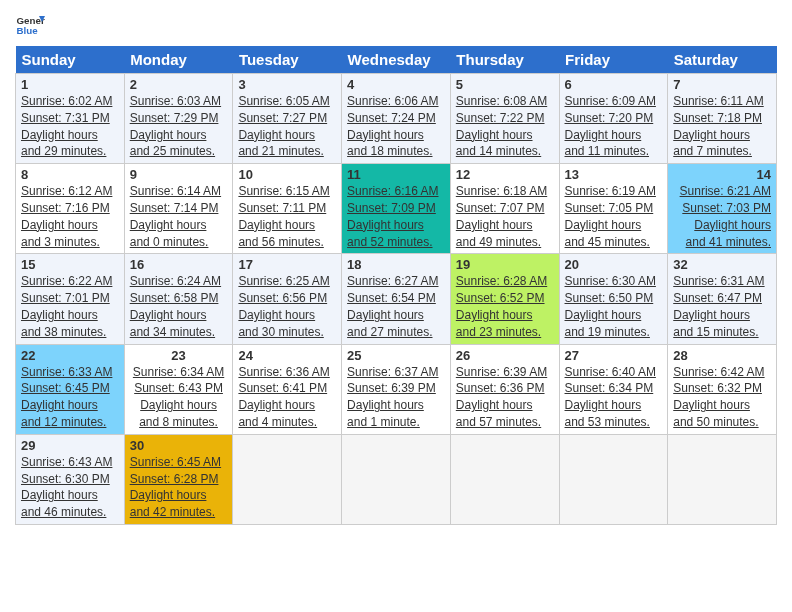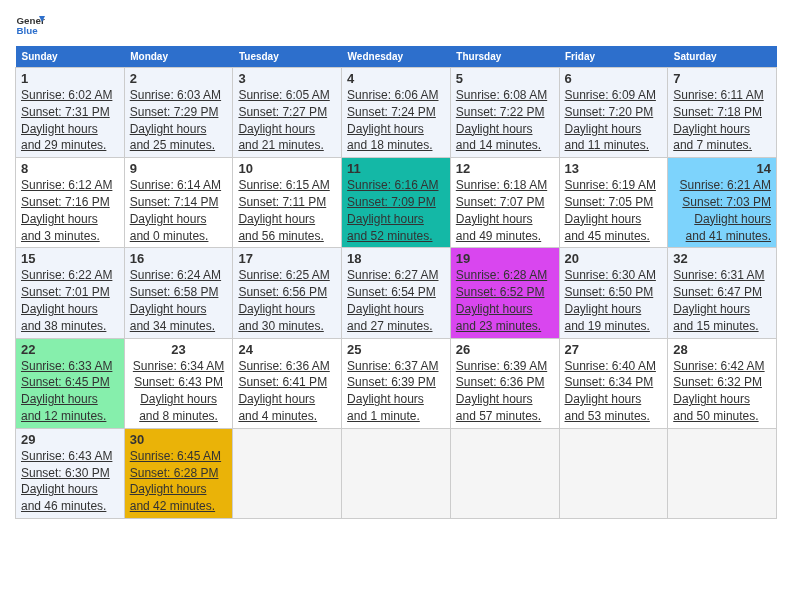--- a/index.html
+++ b/index.html
@@ -44,21 +44,21 @@
     table {
       width: 100%;
       border-collapse: collapse;
       table-layout: fixed;
     }
     th {
       background-color: #2d6fcc;
       color: white;
       text-align: left;
       padding: 5px 6px;
-      font-size: 10px;
+      font-size: 15px;
       font-weight: bold;
     }
     td {
       border: 1px solid #ccc;
       vertical-align: top;
       padding: 3px 5px;
       font-size: 10px;
       color: #333;
       height: 78px;
     }
@@ -182,35 +182,35 @@
         <span class="cell-text">Sunrise: 6:24 AM<br>Sunset: 6:58 PM<br>Daylight hours<br>and 34 minutes.</span>
       </td>
           <td style="background: rgb(240, 244, 251); margin-top: 40px;">
         <span class="day-num">17</span>
         <span class="cell-text">Sunrise: 6:25 AM<br>Sunset: 6:56 PM<br>Daylight hours<br>and 30 minutes.</span>
       </td>
           <td style="background: rgb(240, 244, 251); margin-top: 22px;">
         <span class="day-num">18</span>
         <span class="cell-text">Sunrise: 6:27 AM<br>Sunset: 6:54 PM<br>Daylight hours<br>and 27 minutes.</span>
       </td>
-          <td style="background: #d946ef; margin-left: 20px;">
+          <td style="background: #bef264; margin-left: 20px;">
         <span class="day-num">19</span>
         <span class="cell-text">Sunrise: 6:28 AM<br>Sunset: 6:52 PM<br>Daylight hours<br>and 23 minutes.</span>
       </td>
           <td style="background: rgb(240, 244, 251);">
         <span class="day-num">20</span>
         <span class="cell-text">Sunrise: 6:30 AM<br>Sunset: 6:50 PM<br>Daylight hours<br>and 19 minutes.</span>
       </td>
           <td style="background: rgb(240, 244, 251);">
         <span class="day-num">32</span>
         <span class="cell-text">Sunrise: 6:31 AM<br>Sunset: 6:47 PM<br>Daylight hours<br>and 15 minutes.</span>
       </td>
         </tr>
         <tr>
-          <td style="background: #86efac; margin-left: 12px;">
+          <td style="background: #7dd3fc; margin-left: 12px;">
         <span class="day-num">22</span>
         <span class="cell-text">Sunrise: 6:33 AM<br>Sunset: 6:45 PM<br>Daylight hours<br>and 12 minutes.</span>
       </td>
           <td style="background: rgb(255, 255, 255); text-align: center;">
         <span class="day-num">23</span>
         <span class="cell-text">Sunrise: 6:34 AM<br>Sunset: 6:43 PM<br>Daylight hours<br>and 8 minutes.</span>
       </td>
           <td style="background: rgb(255, 255, 255);">
         <span class="day-num">24</span>
         <span class="cell-text">Sunrise: 6:36 AM<br>Sunset: 6:41 PM<br>Daylight hours<br>and 4 minutes.</span>

